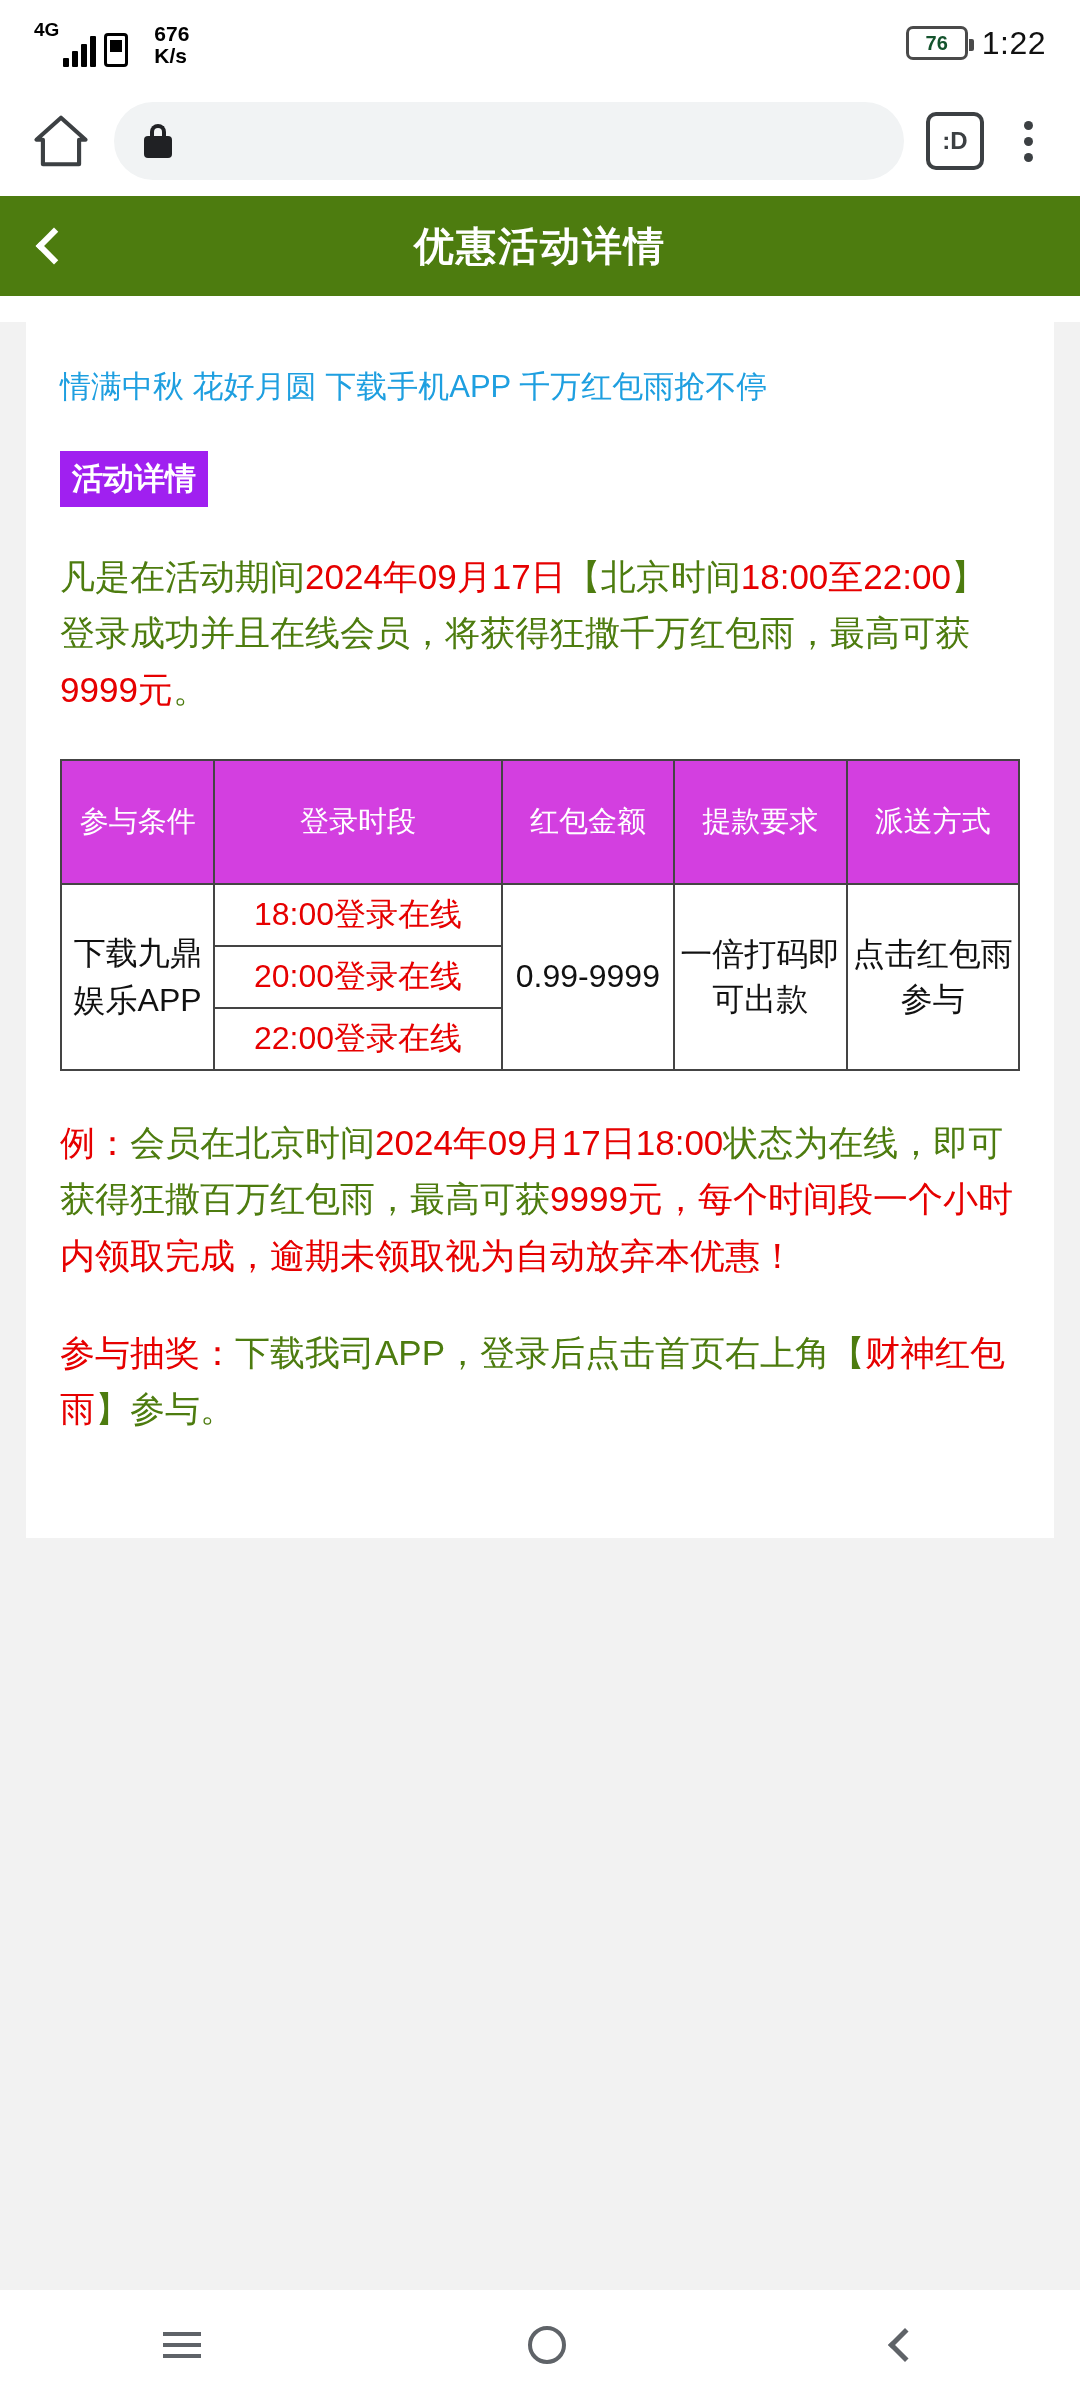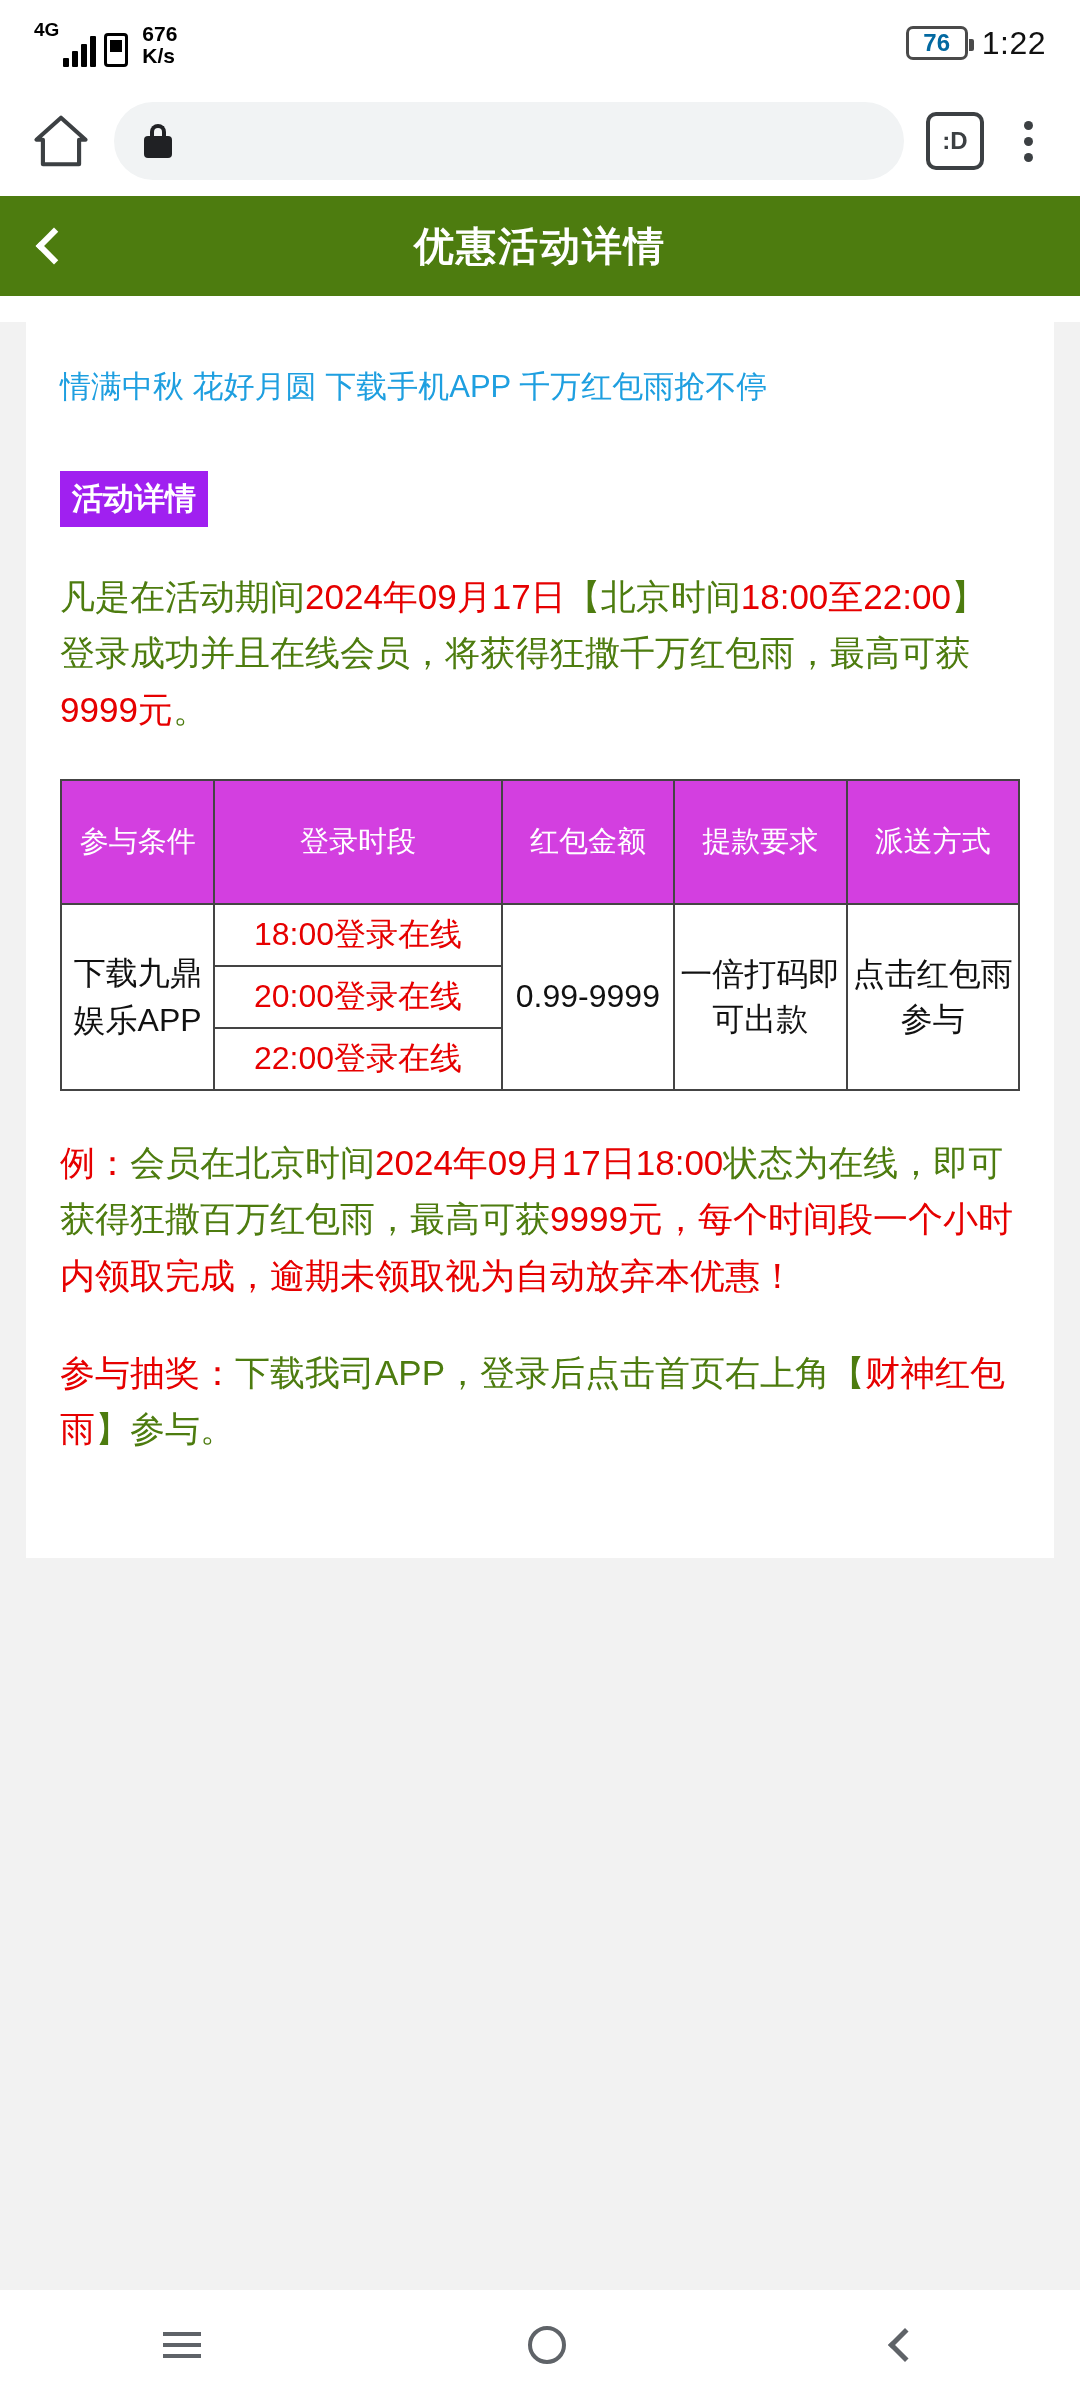--- a/index.html
+++ b/index.html
@@ -35,32 +35,32 @@
   .sim-icon {
     width: 24px; height: 34px; border: 3px solid #000; border-radius: 4px;
     position: relative; margin-left: 4px;
   }
   .sim-icon::after {
     content: ""; position: absolute; left: 3px; right: 3px; top: 4px; bottom: 12px;
     background: #000;
   }
   .speed {
     font-size: 21px; font-weight: bold; color: #000; line-height: 22px;
-    margin-left: 4px; text-align: left;
+    margin-left: 16px; text-align: left;
   }
   .status-right { display: flex; align-items: center; gap: 14px; }
   .battery {
     width: 62px; height: 34px; border: 3px solid #4a4a4a; border-radius: 7px;
     display: flex; align-items: center; justify-content: center; position: relative;
   }
   .battery::after {
     content: ""; position: absolute; right: -9px; top: 10px;
     width: 5px; height: 12px; background: #4a4a4a; border-radius: 0 2px 2px 0;
   }
-  .battery span { font-size: 24px; font-weight: bold; color: #0369a1; }
+  .battery span { font-size: 20px; font-weight: bold; color: #14532d; }
   .clock { font-size: 32px; color: #111; letter-spacing: 0.5px; }
 
   
   .browser-bar {
     height: 110px; background: #ffffff;
     display: flex; align-items: center; padding: 0 30px; gap: 22px;
   }
   .home-icon { width: 62px; height: 62px; position: relative; flex: 0 0 auto; }
   .url-pill {
     flex: 1 1 auto; height: 78px; background: #f1f3f4; border-radius: 39px;
@@ -106,21 +106,21 @@
     font-size: 40px; font-weight: bold; color: #ffffff; letter-spacing: 2px;
   }
 
   
   .page-wrap { background: #f2f2f2; height: 2104px; padding: 0; }
   .card {
     background: #ffffff; margin: 26px 26px 0 26px; padding: 42px 34px 60px 34px;
     min-height: 1000px;
   }
   .promo-line {
-    font-size: 31px; color: #1e9fe0; line-height: 1.5; margin-bottom: 60px;
+    font-size: 31px; color: #1e9fe0; line-height: 1.5; margin-bottom: 40px;
   }
   .section-tag {
     display: inline-block; background: #a020f0; color: #ffffff;
     font-size: 31px; padding: 7px 12px; font-weight: bold;
     margin-bottom: 42px;
   }
   .para {
     font-size: 35px; line-height: 1.62; color: #111; margin-bottom: 40px;
   }
   .red { color: #e60000; }

